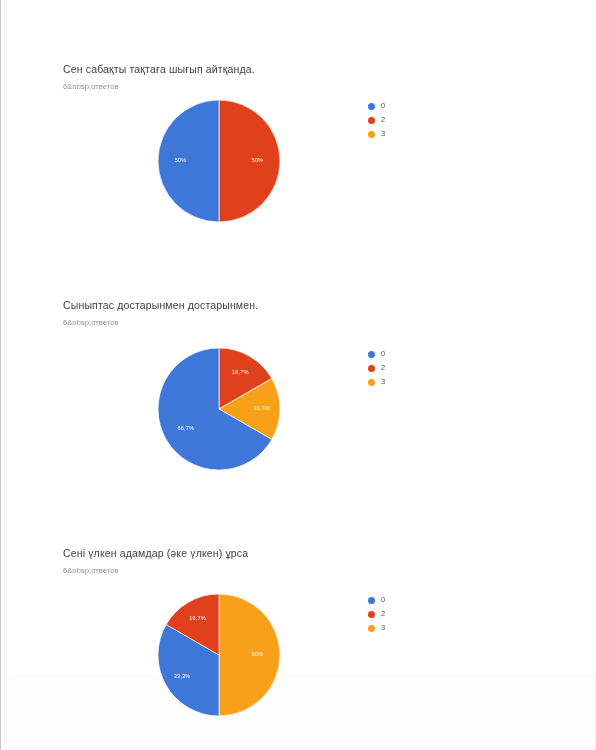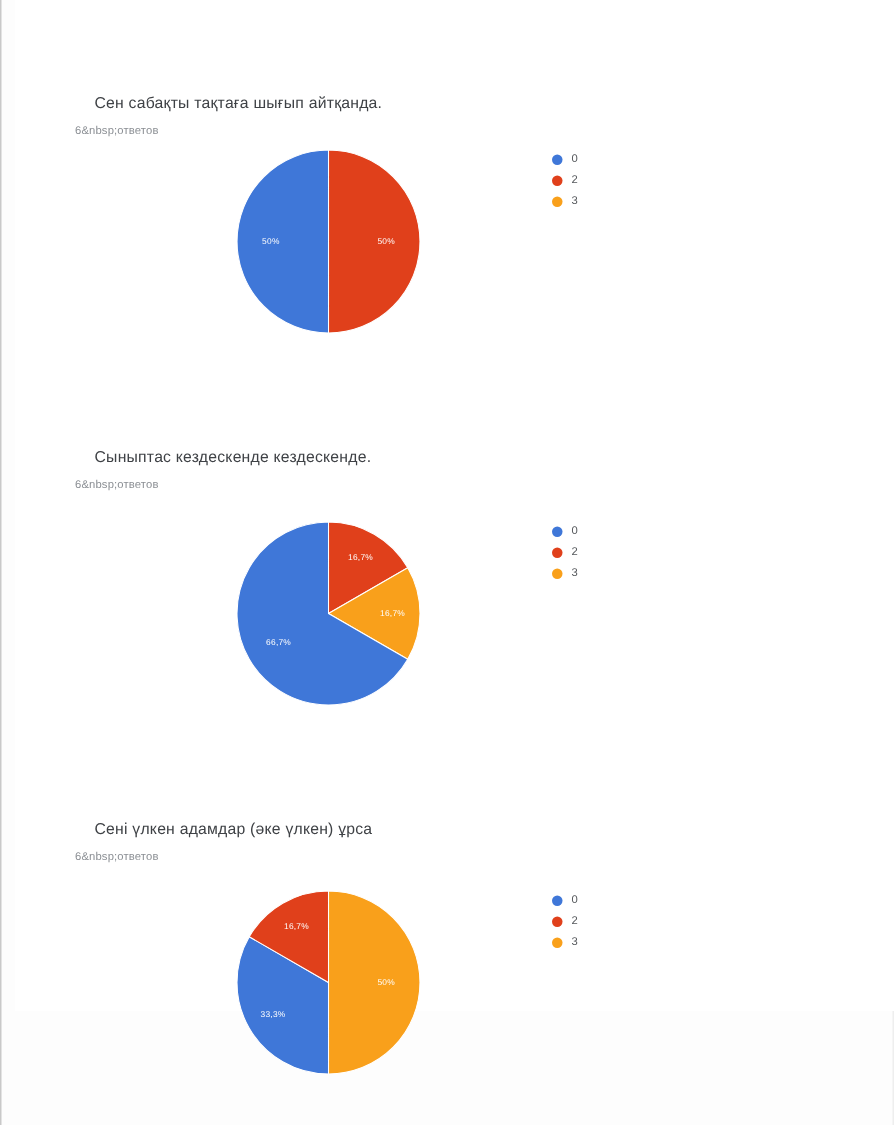--- a/index.html
+++ b/index.html
@@ -43,21 +43,21 @@
     left: 53px;
     top: 0;
     font-size: 10.5px;
     line-height: 14px;
     color: #3f4246;
     letter-spacing: 0.15px;
     white-space: nowrap;
   }
   .q-sub {
     position: absolute;
-    left: 40px;
+    left: 53px;
     top: 20px;
     font-size: 7.5px;
     line-height: 10px;
     color: #8b8f94;
     letter-spacing: 0.1px;
     white-space: nowrap;
   }
 
   .chart-area {
     position: absolute;
@@ -147,21 +147,21 @@
           </div>
           <div class="legend-row">
             <span class="legend-dot" style="background:#f9a01b;"></span>
             <span class="legend-label">3</span>
           </div>
         </div>
       </div>
     </div>
 
     <div class="qblock" style="top:298px;">
-      <div class="q-title">Сыныптас кездескенде кездескенде.</div>
+      <div class="q-title">Сыныптас достарынмен достарынмен.</div>
       <div class="q-sub">6&amp;nbsp;ответов</div>
       <div class="chart-area" style="top:50px;">
         <div class="pie-wrap">
           <svg class="pie-svg" viewBox="0 0 122 122">
             <g>
                 <path d="M 61 61 L 61.00 0.00 A 61 61 0 0 1 113.83 30.50 Z" fill="#e0401b" stroke="#ffffff" stroke-width="0.7"></path>
                 <path d="M 61 61 L 113.83 30.50 A 61 61 0 0 1 113.83 91.50 Z" fill="#f9a01b" stroke="#ffffff" stroke-width="0.7"></path>
                 <path d="M 61 61 L 113.83 91.50 A 61 61 0 1 1 61.00 0.00 Z" fill="#3f77d8" stroke="#ffffff" stroke-width="0.7"></path>
               </g>
             <g>

